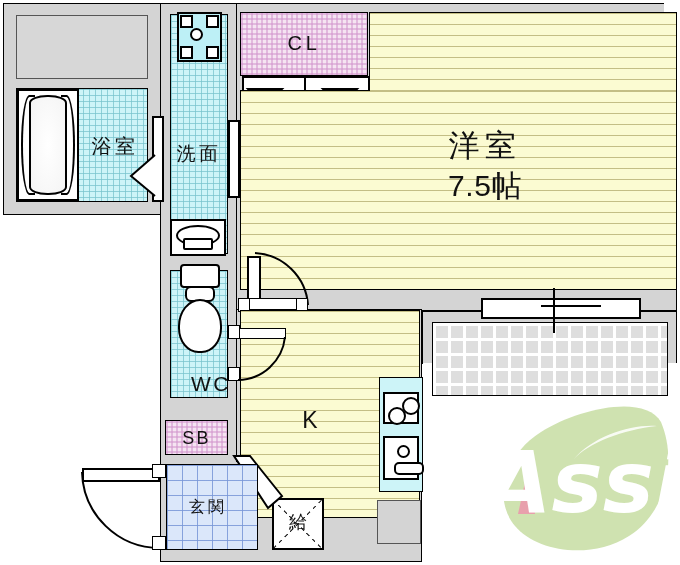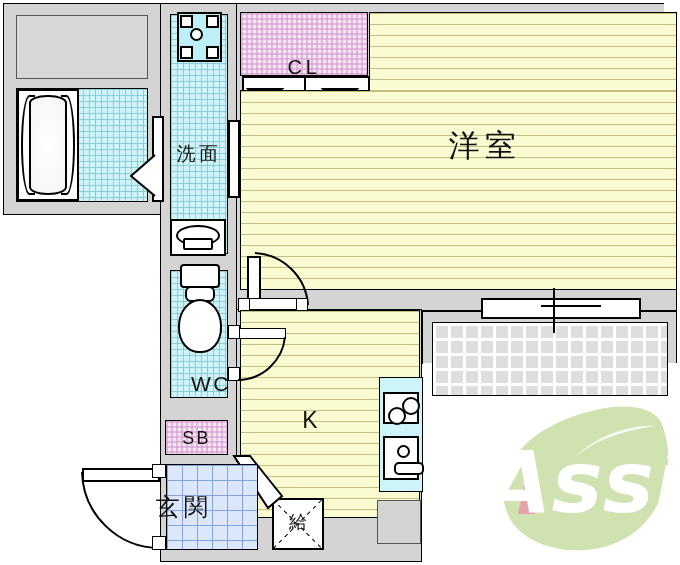--- a/index.html
+++ b/index.html
@@ -146,20 +146,21 @@
   <div class="abs" style="left:16px;top:15px;width:132px;height:64px;background:#d7d7d7;border:1px solid #555;"></div>
 
   <div class="abs floor-wet" style="left:16px;top:88px;width:132px;height:114px;"></div>
 
   <div class="abs tub-outer" style="left:17px;top:89px;width:62px;height:112px;">
     <div class="tub-curveL"></div>
     <div class="tub-curveR"></div>
     <div class="tub-inner"></div>
   </div>
 
+  <div class="lbl lbl-jp" style="left:80px;top:135px;width:70px;font-size:20px;line-height:22px;">浴室</div>
 
   <div class="abs jamb" style="left:152px;top:116px;width:12px;height:86px;"></div>
   <svg class="abs" style="left:130px;top:155px;width:26px;height:42px;overflow:visible;">
     <polyline points="25,0 1,21 25,41" fill="#fff" stroke="#000" stroke-width="2"></polyline>
   </svg>
 
   <div class="abs floor-wet" style="left:170px;top:14px;width:58px;height:240px;"></div>
 
   <div class="abs pan" style="left:177px;top:12px;width:45px;height:50px;">
     <div class="c" style="left:1px;top:1px;"></div>
@@ -183,35 +184,36 @@
   <div class="abs wc-tank" style="left:180px;top:264px;width:40px;height:24px;"></div>
   <div class="abs wc-neck" style="left:185px;top:286px;width:30px;height:16px;"></div>
   <div class="abs wc-bowl" style="left:178px;top:299px;width:44px;height:54px;"></div>
 
   <div class="lbl lbl-lat" style="left:180px;top:372px;width:62px;font-size:21px;line-height:23px;letter-spacing:.12em;">WC</div>
 
   <div class="abs floor-closet" style="left:165px;top:420px;width:63px;height:35px;"></div>
   <div class="lbl lbl-lat" style="left:165px;top:428px;width:63px;font-size:18px;line-height:20px;letter-spacing:.12em;">SB</div>
 
   <div class="abs floor-closet" style="left:240px;top:12px;width:128px;height:64px;"></div>
-  <div class="lbl lbl-lat" style="left:240px;top:32px;width:128px;font-size:20px;line-height:22px;letter-spacing:.18em;margin-top:24px;">CL</div>
+  <div class="lbl lbl-lat" style="left:240px;top:32px;width:128px;font-size:20px;line-height:22px;letter-spacing:.18em;">CL</div>
 
   <div class="slide" style="left:242px;top:76px;width:62px;height:14px;"></div>
   <div class="slide" style="left:304px;top:76px;width:62px;height:14px;"></div>
   <svg class="abs" style="left:248px;top:89px;width:34px;height:18px;overflow:visible;">
     <polygon points="0,0 34,0 17,17" fill="#fff" stroke="#000" stroke-width="2"></polygon>
   </svg>
   <svg class="abs" style="left:323px;top:89px;width:34px;height:18px;overflow:visible;">
     <polygon points="0,0 34,0 17,17" fill="#fff" stroke="#000" stroke-width="2"></polygon>
   </svg>
 
   <div class="abs floor-wood" style="left:240px;top:90px;width:437px;height:200px;"></div>
   <div class="abs floor-wood-nb" style="left:369px;top:12px;width:308px;height:79px;border-left:1px solid #000;border-top:1px solid #000;border-right:1px solid #000;"></div>
 
   <div class="lbl lbl-jp" style="left:390px;top:128px;width:190px;font-size:31px;line-height:34px;">洋室</div>
+  <div class="lbl lbl-lat" style="left:390px;top:170px;width:190px;font-size:30px;line-height:32px;letter-spacing:.02em;">7.5帖</div>
 
   <div class="door-leaf" style="left:247px;top:256px;width:10px;height:46px;"></div>
   <svg class="abs" style="left:250px;top:253px;width:62px;height:62px;overflow:visible;">
     <path d="M5,0 A56,56 0 0 1 58,52" fill="none" stroke="#000" stroke-width="2"></path>
   </svg>
   <div class="abs thin" style="left:238px;top:298px;width:70px;height:12px;"></div>
   <div class="abs thin" style="left:238px;top:298px;width:12px;height:14px;"></div>
   <div class="abs thin" style="left:296px;top:298px;width:12px;height:14px;"></div>
 
   <div class="abs floor-wood" style="left:240px;top:310px;width:180px;height:208px;"></div>
@@ -237,21 +239,21 @@
   <div class="abs" style="left:377px;top:500px;width:44px;height:44px;background:#d4d4d4;border:1px solid #555;"></div>
 
   <div class="abs kyu" style="left:272px;top:498px;width:52px;height:52px;overflow:hidden;"></div>
   <div class="lbl lbl-jp" style="left:272px;top:512px;width:52px;font-size:18px;line-height:20px;letter-spacing:0;">給</div>
 
   <svg class="abs" style="left:224px;top:456px;width:62px;height:62px;overflow:visible;">
     <polygon points="10,0 26,0 58,40 44,52" fill="#ffffff" stroke="#000" stroke-width="2"></polygon>
   </svg>
 
   <div class="abs floor-tile-blue" style="left:166px;top:464px;width:92px;height:86px;"></div>
-  <div class="lbl lbl-jp" style="left:150px;top:496px;width:68px;font-size:24px;line-height:22px;">玄関</div>
+  <div class="lbl lbl-jp" style="left:174px;top:496px;width:68px;font-size:16px;line-height:22px;">玄関</div>
 
   <div class="door-leaf" style="left:82px;top:468px;width:74px;height:10px;"></div>
   <svg class="abs" style="left:80px;top:470px;width:84px;height:84px;overflow:visible;">
     <path d="M2,2 A78,78 0 0 0 80,78" fill="none" stroke="#000" stroke-width="2"></path>
   </svg>
   <div class="abs thin" style="left:152px;top:464px;width:14px;height:14px;"></div>
   <div class="abs thin" style="left:152px;top:536px;width:14px;height:14px;"></div>
 
   <div class="abs floor-balcony" style="left:432px;top:322px;width:236px;height:74px;"></div>
 

